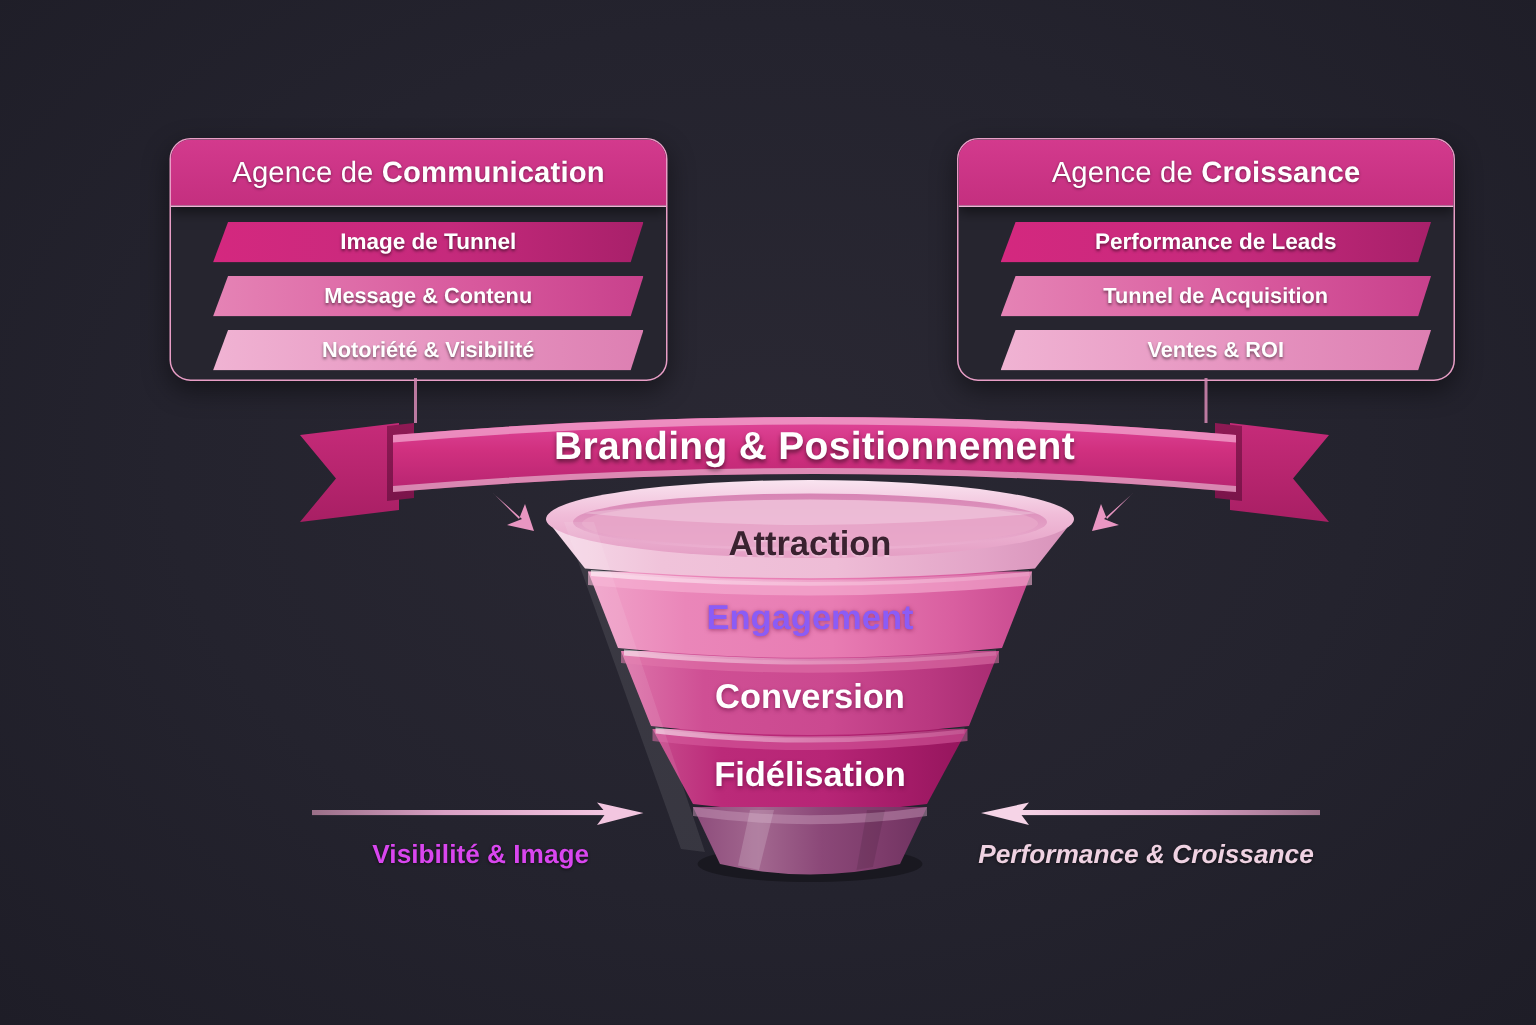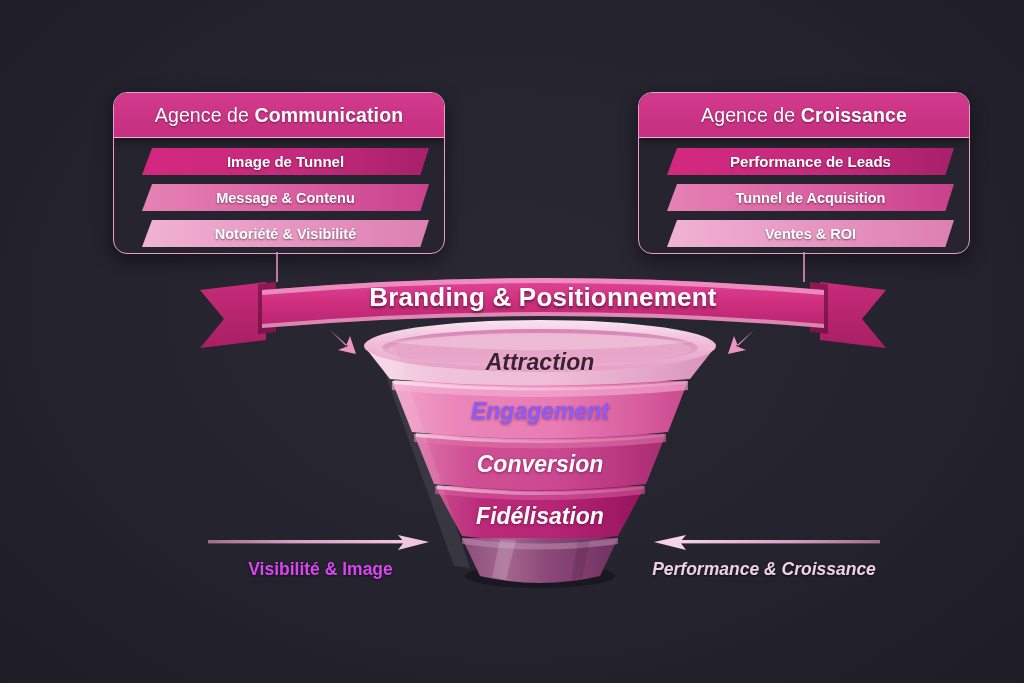--- a/index.html
+++ b/index.html
@@ -59,21 +59,21 @@
     color:#fff;font-size:26px;font-weight:bold;letter-spacing:.2px;
     text-shadow:0 2px 3px rgba(0,0,0,.5);
     pointer-events:none;
   }
 
   
   .funnel{position:absolute;left:322px;top:318px;width:380px;height:280px;}
   .funnel svg{display:block;overflow:visible;}
   .tier-label{
     position:absolute;width:100%;text-align:center;font-weight:bold;
-    pointer-events:none;white-space:nowrap;font-style:italic;
+    pointer-events:none;white-space:nowrap;
   }
   .t-attraction{top:31px;font-size:23px;color:#3a2230;text-shadow:0 1px 1px rgba(255,255,255,.35);}
   .t-engagement{top:80px;font-size:23px;color:#8b5cf6;text-shadow:0 1px 3px rgba(120,20,70,.6);}
   .t-conversion{top:133px;font-size:23px;color:#ffffff;text-shadow:0 1px 3px rgba(100,10,60,.6);}
   .t-fidelisation{top:185px;font-size:23px;color:#ffffff;text-shadow:0 1px 3px rgba(90,10,55,.6);}
 
   
   .flow{position:absolute;}
   .flow.left{left:180px;top:534px;width:225px;}
   .flow.right{left:620px;top:534px;width:232px;}

